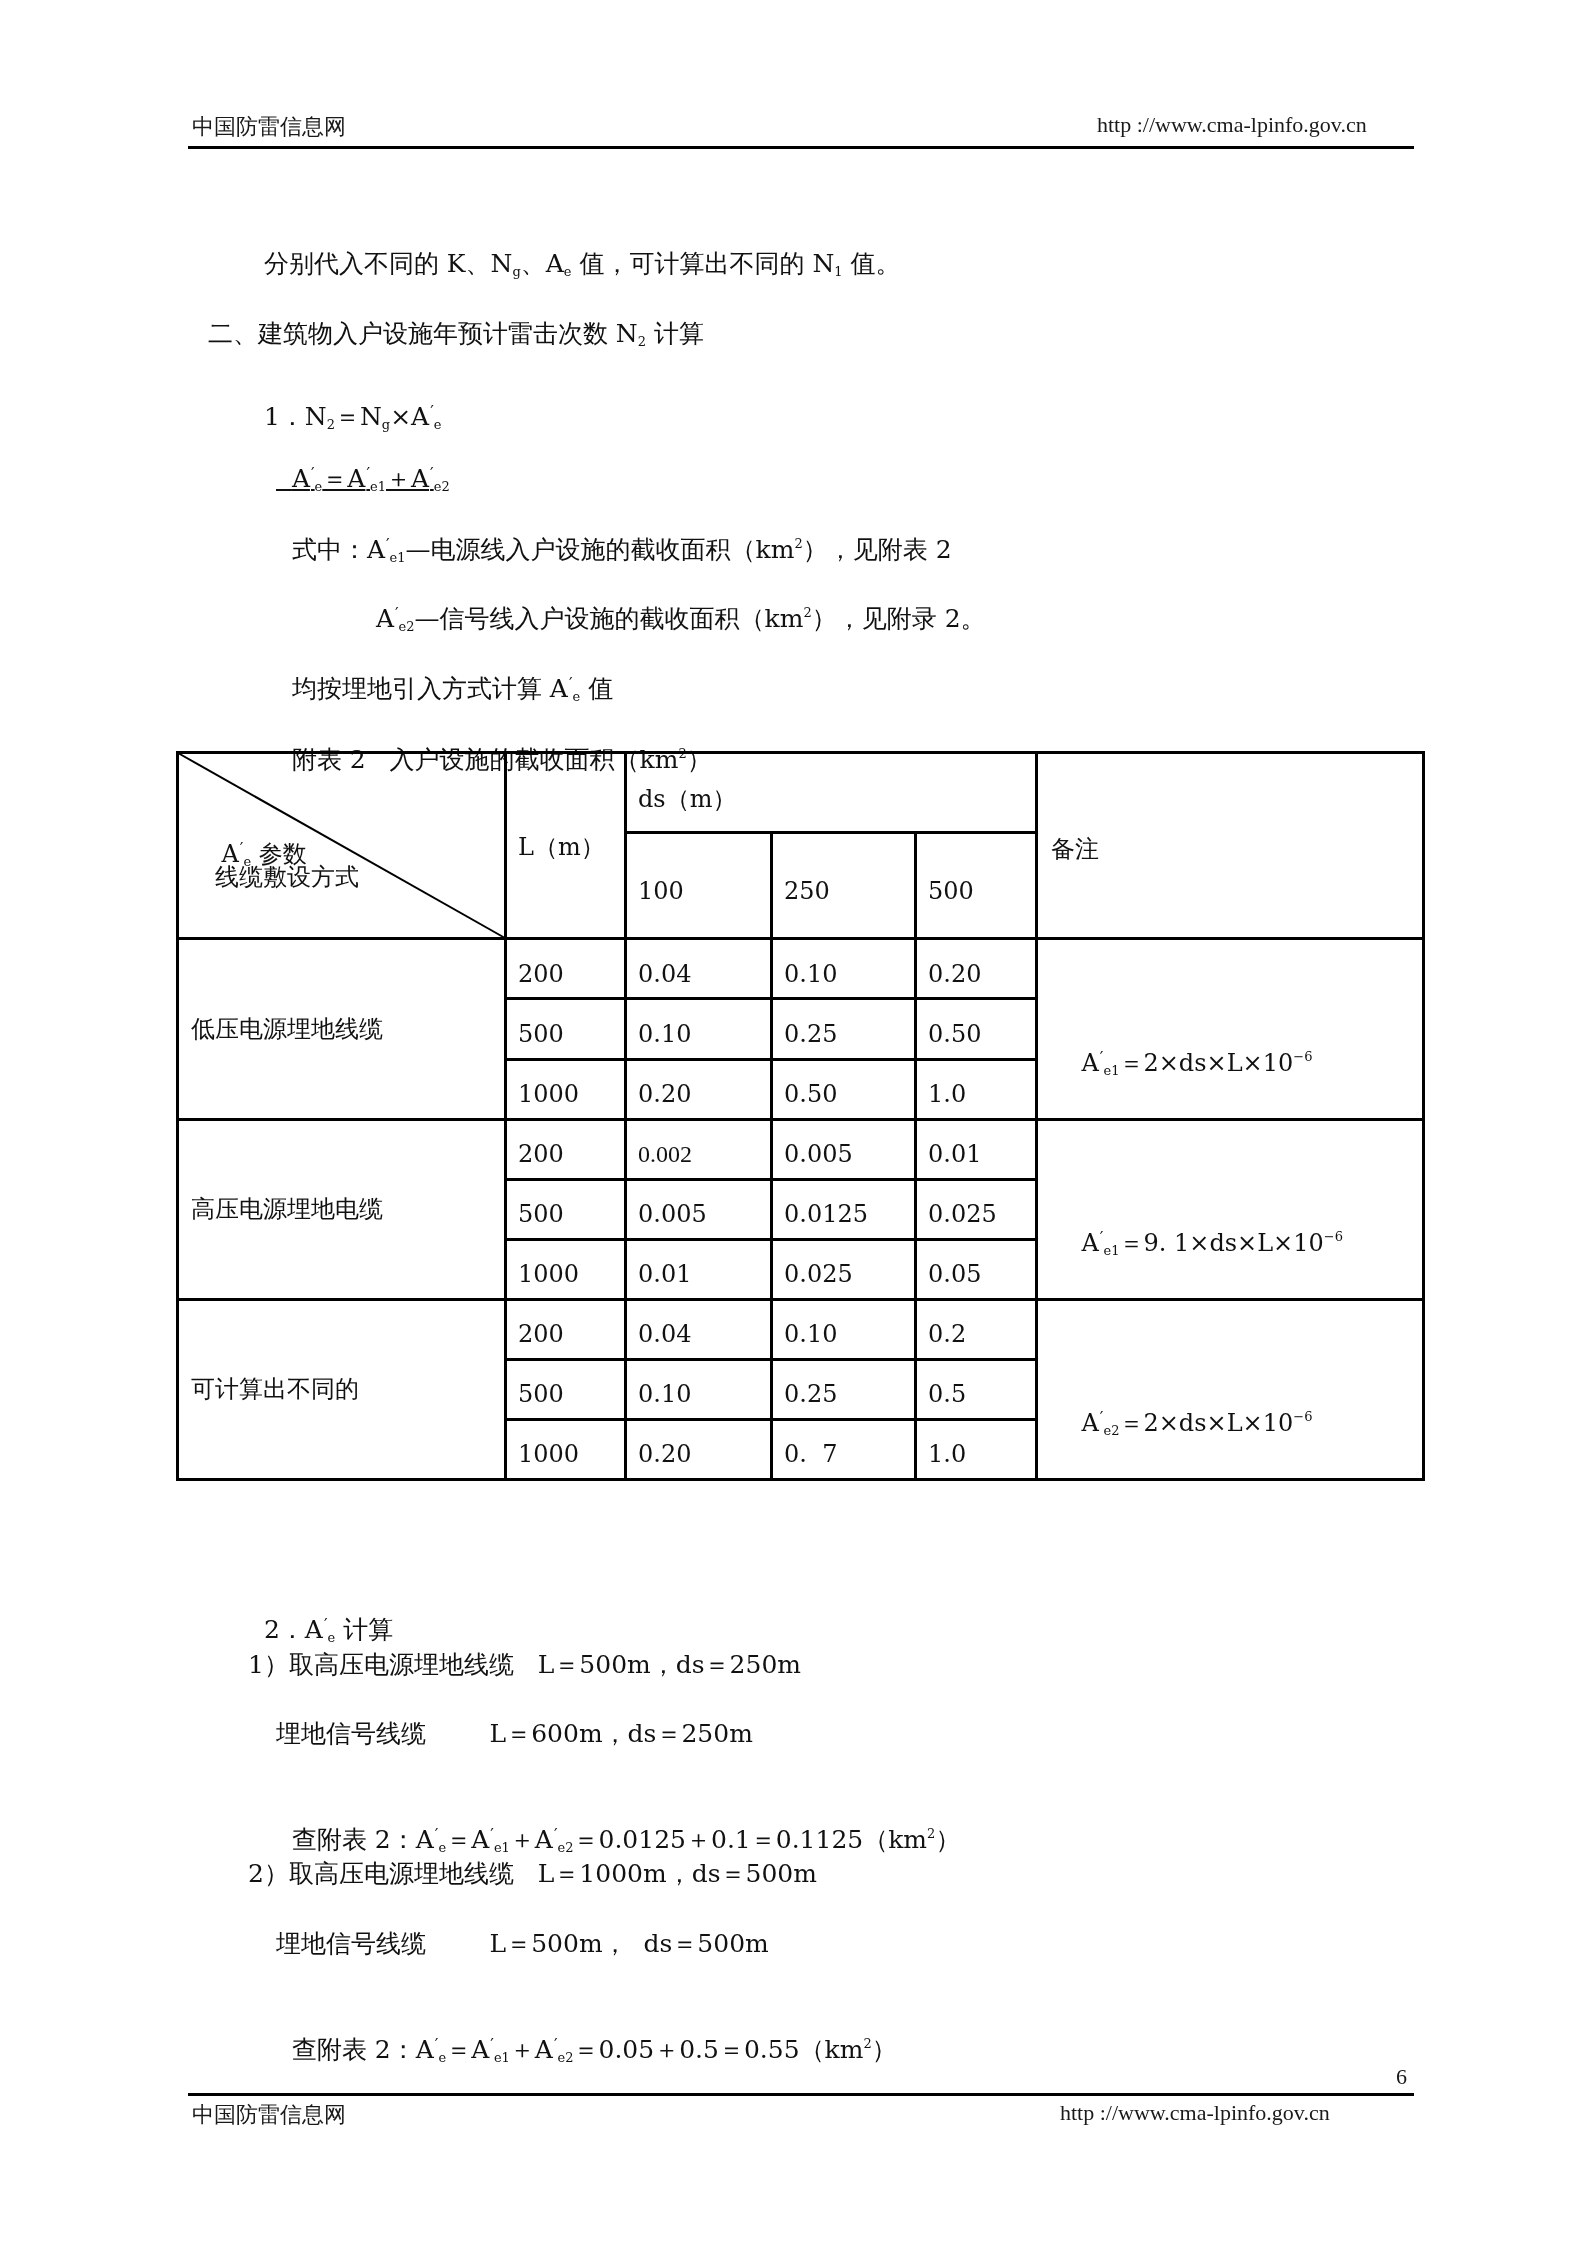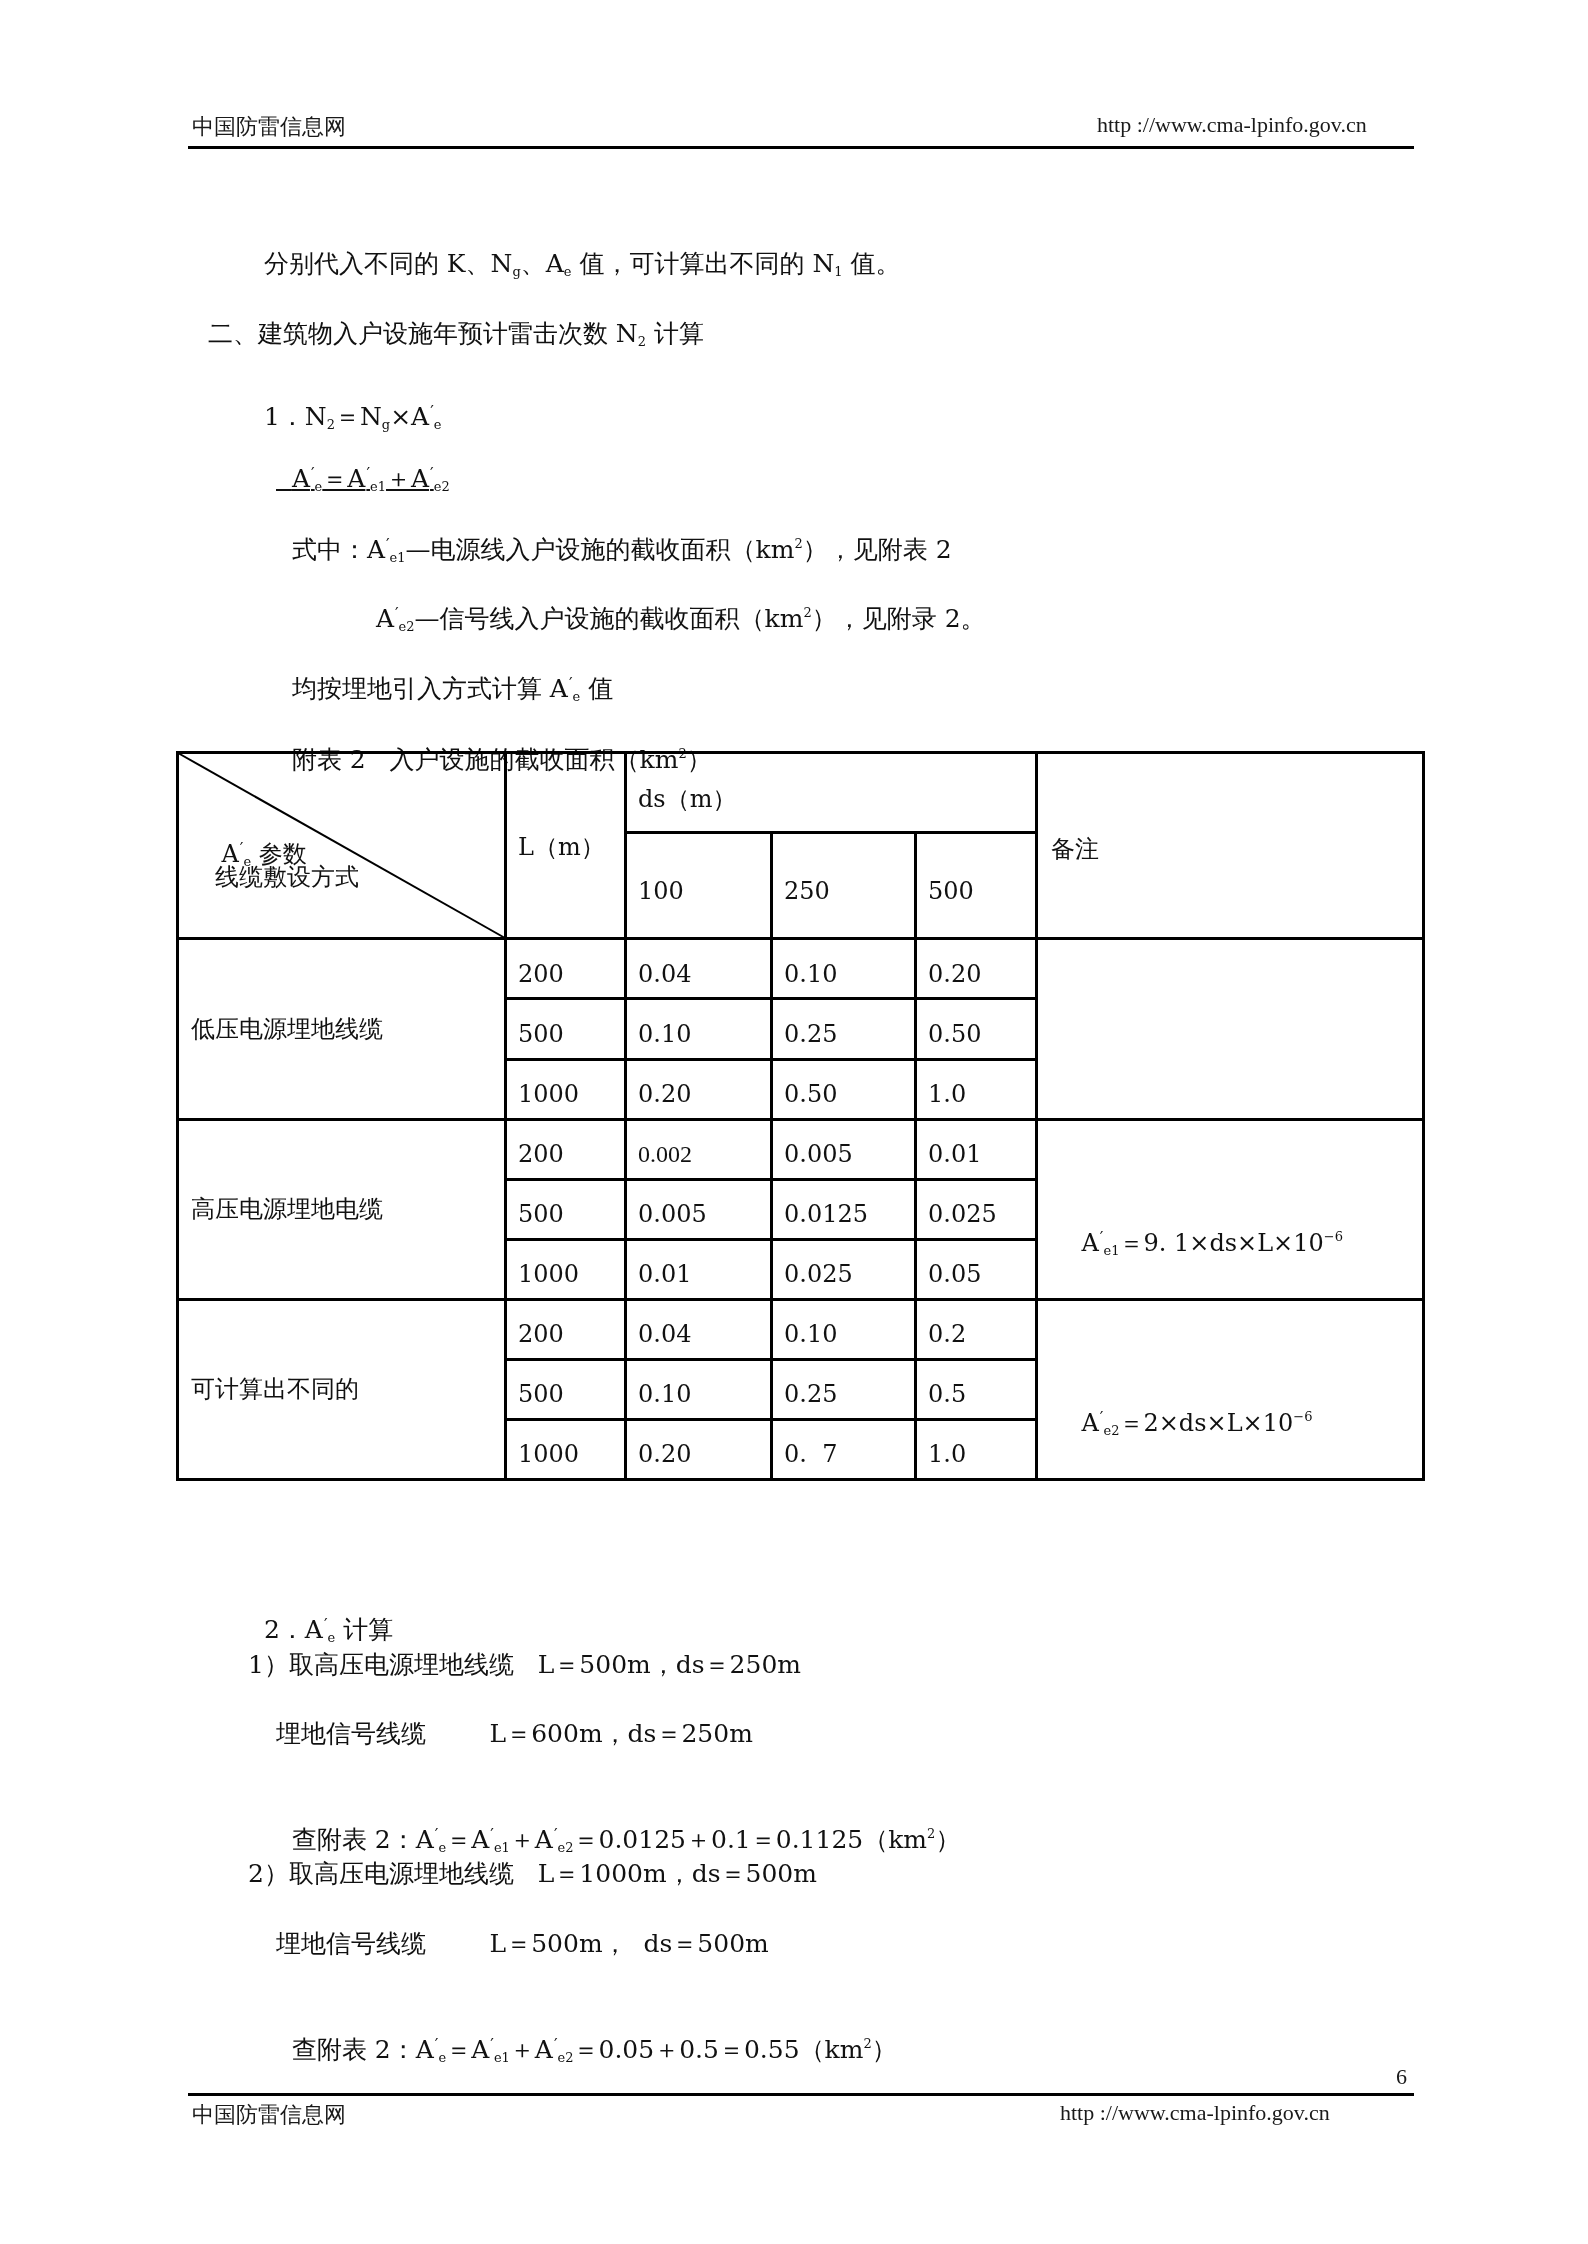--- a/index.html
+++ b/index.html
@@ -115,20 +115,23 @@
   <div class="cell" style="left:608px; top:209px;">0.10</div>
   <div class="cell" style="left:752px; top:209px;">0.20</div>
   <div class="cell" style="left:342px; top:269px;">500</div>
   <div class="cell" style="left:462px; top:269px;">0.10</div>
   <div class="cell" style="left:608px; top:269px;">0.25</div>
   <div class="cell" style="left:752px; top:269px;">0.50</div>
   <div class="cell" style="left:342px; top:329px;">1000</div>
   <div class="cell" style="left:462px; top:329px;">0.20</div>
   <div class="cell" style="left:608px; top:329px;">0.50</div>
   <div class="cell" style="left:752px; top:329px;">1.0</div>
+  <div class="cell" style="left:875px; top:264px;">
+    <span>A</span><span class="prime">′</span><sub>e1</sub><span>＝2×ds×L×10</span><sup>−6</sup>
+  </div>
 
   <div class="cell" style="left:15px; top:444px;">高压电源埋地电缆</div>
   <div class="cell" style="left:342px; top:389px;">200</div>
   <div class="cell" style="left:462px; top:389px;font-family:Liberation Serif, serif;">0.002</div>
   <div class="cell" style="left:608px; top:389px;">0.005</div>
   <div class="cell" style="left:752px; top:389px;">0.01</div>
   <div class="cell" style="left:342px; top:449px;">500</div>
   <div class="cell" style="left:462px; top:449px;">0.005</div>
   <div class="cell" style="left:608px; top:449px;">0.0125</div>
   <div class="cell" style="left:752px; top:449px;">0.025</div>

